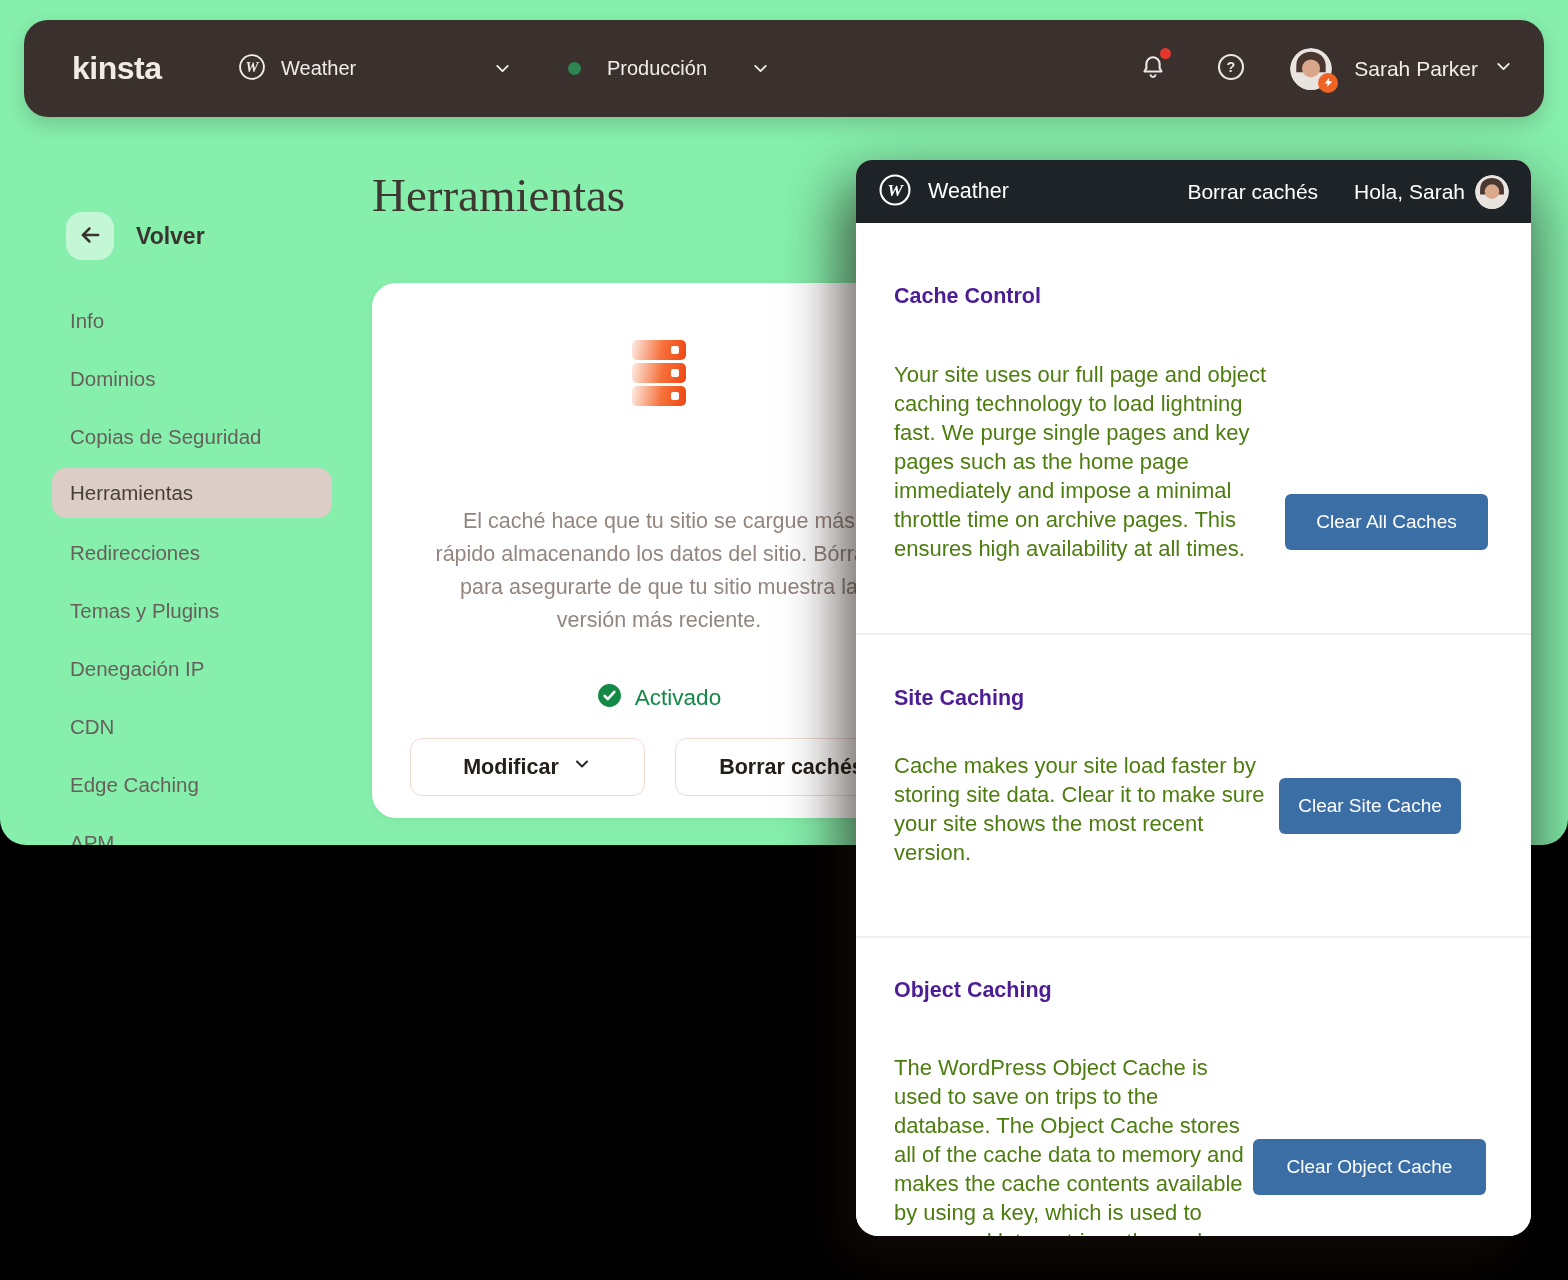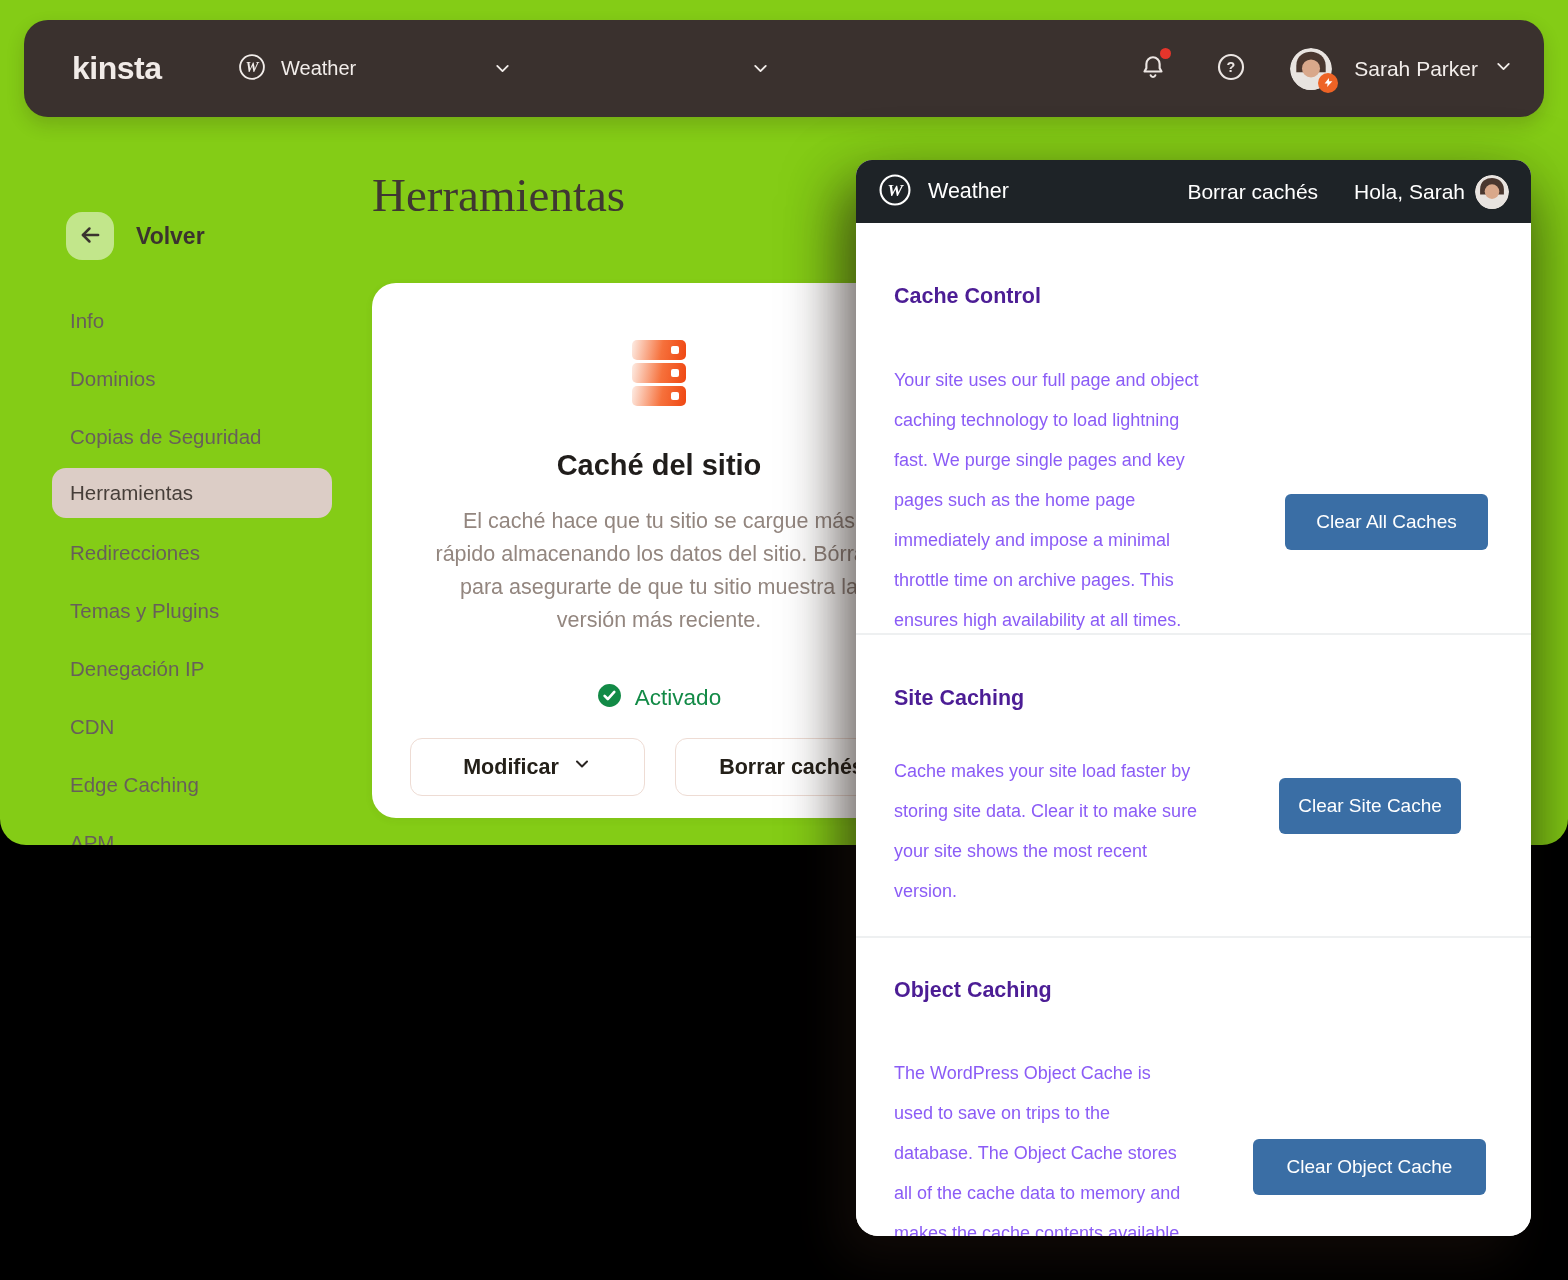--- a/index.html
+++ b/index.html
@@ -2,21 +2,21 @@
 <html><head>
 <meta charset="utf-8">
 <style>
   * { margin:0; padding:0; box-sizing:border-box; }
   html,body { background:#000; }
   body { font-family:"Liberation Sans","DejaVu Sans",sans-serif; }
   .stage { position:relative; width:1568px; height:1280px; background:#000; overflow:hidden; }
 
   
   .app { position:absolute; left:0; top:0; width:1568px; height:845px;
-         background:#84cc16; border-radius:0 0 26px 26px; overflow:hidden; }
+         background:#86efac; border-radius:0 0 26px 26px; overflow:hidden; }
 
   
   .topbar { position:absolute; left:24px; top:20px; width:1520px; height:97px;
             background:#3a312e; border-radius:24px; box-shadow:0 8px 18px rgba(40,25,18,.18); }
   .topbar .logo { position:absolute; left:48px; top:0; height:97px; display:flex; align-items:center;
                   color:#f1ebe8; font-size:32px; font-weight:700; letter-spacing:-.5px; }
   .site-switcher { position:absolute; left:214px; top:0; height:97px; display:flex; align-items:center; gap:15px; cursor:pointer; }
   .site-switcher .label, .env-switcher .label { color:#f2edea; font-size:20px; }
   .chev-site { position:absolute; left:468px; top:38px; }
   .env-switcher { position:absolute; left:544px; top:0; height:97px; display:flex; align-items:center; gap:26px; cursor:pointer; }
@@ -77,22 +77,22 @@
            box-shadow:-18px 24px 50px rgba(45,28,20,.35), 0 30px 70px rgba(0,0,0,.55); }
   .panel-header { position:absolute; left:0; top:0; width:100%; height:63px; background:#1e2327;
                   display:flex; align-items:center; padding:0 22px; }
   .ph-site { color:#fff; font-size:21.5px; margin-left:16px; cursor:pointer; }
   .ph-clear { margin-left:auto; color:#fff; font-size:21px; cursor:pointer; }
   .ph-greet { margin-left:36px; color:#fff; font-size:21px; cursor:pointer; }
   .ph-avatar { width:34px; height:34px; border-radius:50%; overflow:hidden; margin-left:10px; cursor:pointer; }
   .ph-avatar svg { display:block; width:100%; height:100%; }
   .panel-body { position:absolute; left:0; top:63px; width:100%; height:1013px; background:#fff; }
   .sec-title { position:absolute; left:38px; font-size:21.5px; font-weight:700; color:#4c1d95; }
-  .sec-body { position:absolute; left:38px; width:400px; font-size:18px; line-height:40px;
-              color:#8b5cf6; white-space:pre-line; }
+  .sec-body { position:absolute; left:38px; width:400px; font-size:22px; line-height:29px;
+              color:#4d7c0f; white-space:pre-line; }
   .wp-btn { position:absolute; background:#3a6ea5; border:none; border-radius:6px; color:#fff;
             font-family:inherit; font-size:19px; cursor:pointer; }
   .divider { position:absolute; left:0; width:100%; height:2px; background:#eef0f1; }
   .t1 { top:61px; }  .b1 { top:137px; }  .btn1 { left:429px; top:271px; width:203px; height:56px; }
   .d1 { top:410px; }
   .t2 { top:463px; } .b2 { top:528px; }  .btn2 { left:423px; top:555px; width:182px; height:56px; }
   .d2 { top:713px; }
   .t3 { top:755px; } .b3 { top:830px; }  .btn3 { left:397px; top:916px; width:233px; height:56px; }
 </style>
 </head>
@@ -113,20 +113,24 @@
             </svg>
         </span>
         <span class="label">Weather</span>
       </div>
       <span class="chev-site">
         <svg width="21" height="21" viewBox="0 0 24 24" fill="none" stroke="#f2edea" stroke-width="2.1" stroke-linecap="round" stroke-linejoin="round">
             <polyline points="6 9 12 15 18 9"></polyline>
           </svg>
       </span>
 
+      <div class="env-switcher">
+        <span class="env-dot"></span>
+        <span class="label">Producción</span>
+      </div>
       <span class="chev-env">
         <svg width="21" height="21" viewBox="0 0 24 24" fill="none" stroke="#f2edea" stroke-width="2.1" stroke-linecap="round" stroke-linejoin="round">
             <polyline points="6 9 12 15 18 9"></polyline>
           </svg>
       </span>
 
       <div class="topbar-right">
         <button class="icon-btn bell-wrap">
           <span>
             <svg width="30" height="30" viewBox="0 0 24 24" fill="none" stroke="#ece6e3" stroke-width="1.7" stroke-linecap="round" stroke-linejoin="round">
@@ -194,21 +198,20 @@
     </nav>
 
     <h1 class="page-title">Herramientas</h1>
 
     <section class="card">
       <div class="server-icon">
         <span class="bar"></span>
           <span class="bar"></span>
           <span class="bar"></span>
       </div>
-      <h2 class="card-title">Caché del sitio</h2>
       <p class="card-desc">El caché hace que tu sitio se cargue más
 rápido almacenando los datos del sitio. Bórralo
 para asegurarte de que tu sitio muestra la
 versión más reciente.</p>
       <div class="status-row">
         <span>
           <svg width="25" height="25" viewBox="0 0 24 24">
               <circle cx="12" cy="12" r="11" fill="#128a46"></circle>
               <path d="M7.3 12.3l3.1 3.1 6.2-6.8" fill="none" stroke="#fff" stroke-width="2.5" stroke-linecap="round" stroke-linejoin="round"></path>
             </svg>

